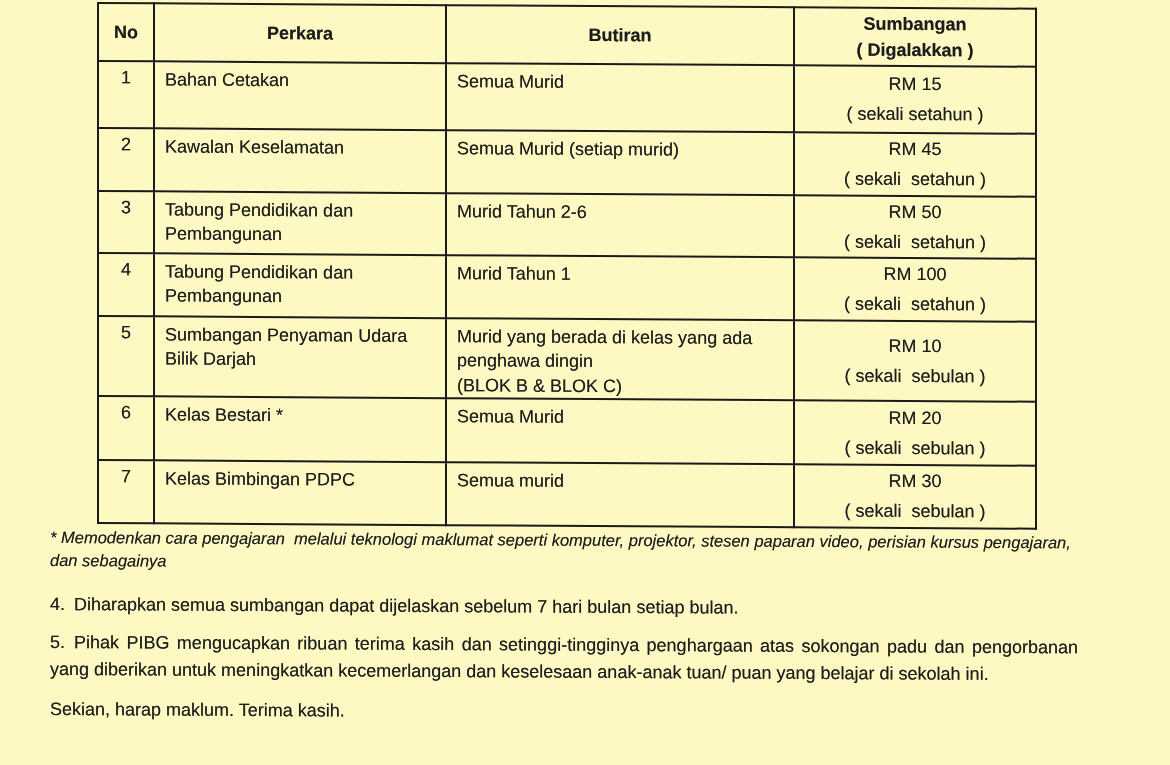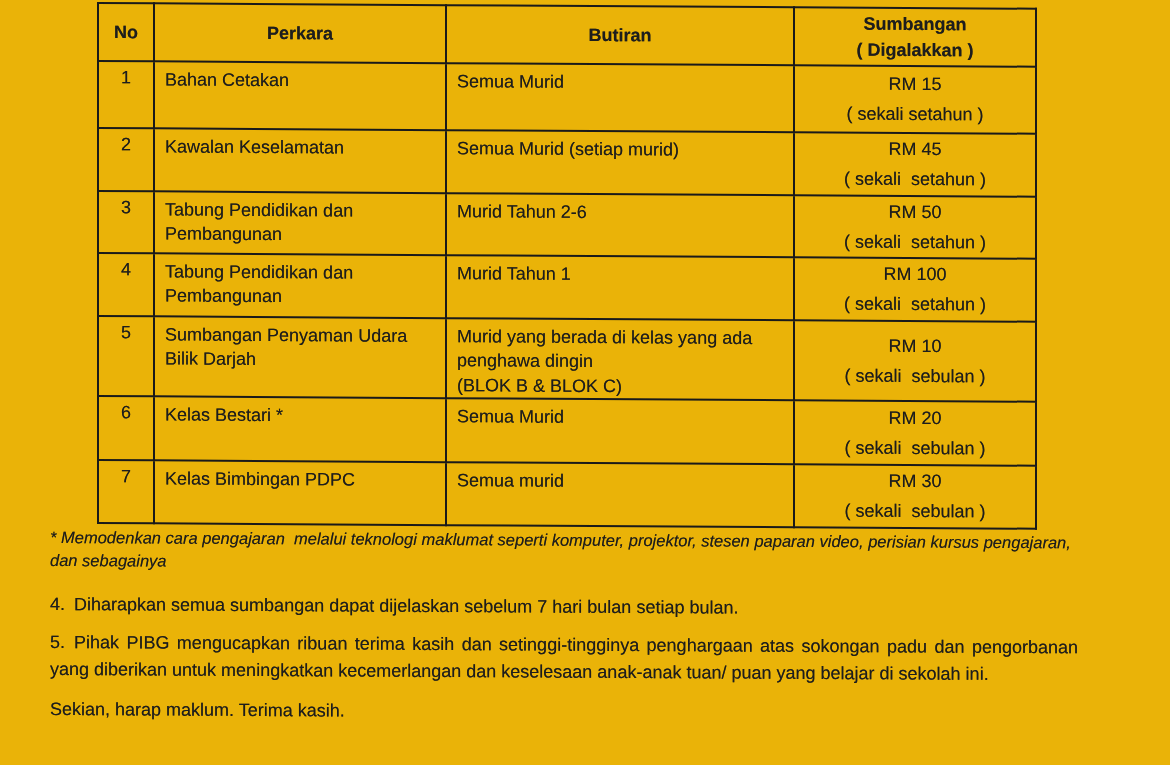--- a/index.html
+++ b/index.html
@@ -11,21 +11,21 @@
     width: 1170px;
     height: 765px;
     font-family: "Liberation Sans", sans-serif;
     color: #1d1d1d;
     overflow: hidden;
   }
   .page {
     position: relative;
     width: 1170px;
     height: 765px;
-    background: #eab308;
+    background: #fef9c3;
     text-shadow: 0 0 0.5px rgba(25,25,25,0.65); 
   }
 
   
   .fees-table {
     position: absolute;
     left: 97px;
     top: 2px;
     width: 938px;
     border-collapse: collapse;

